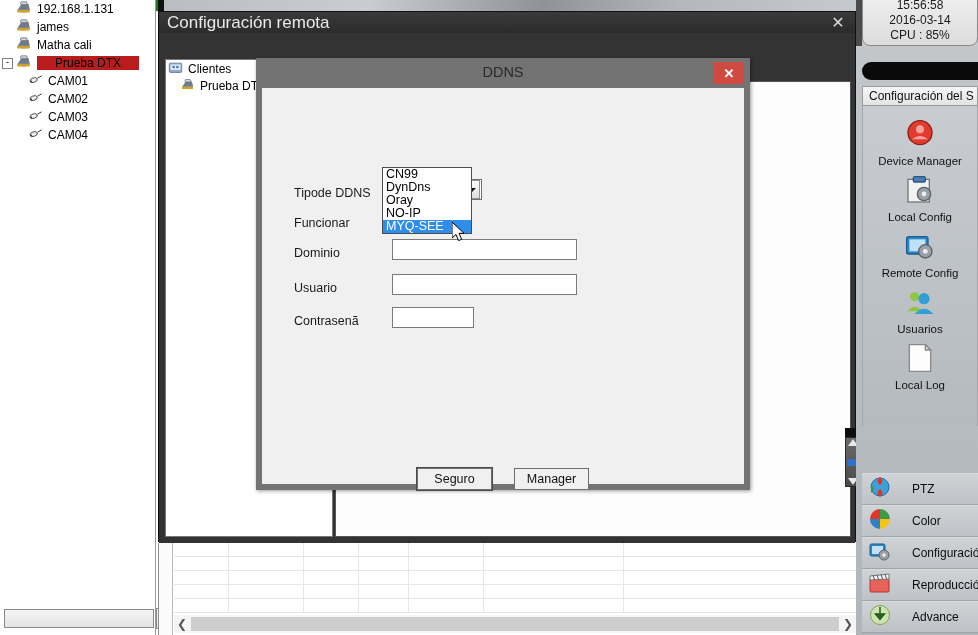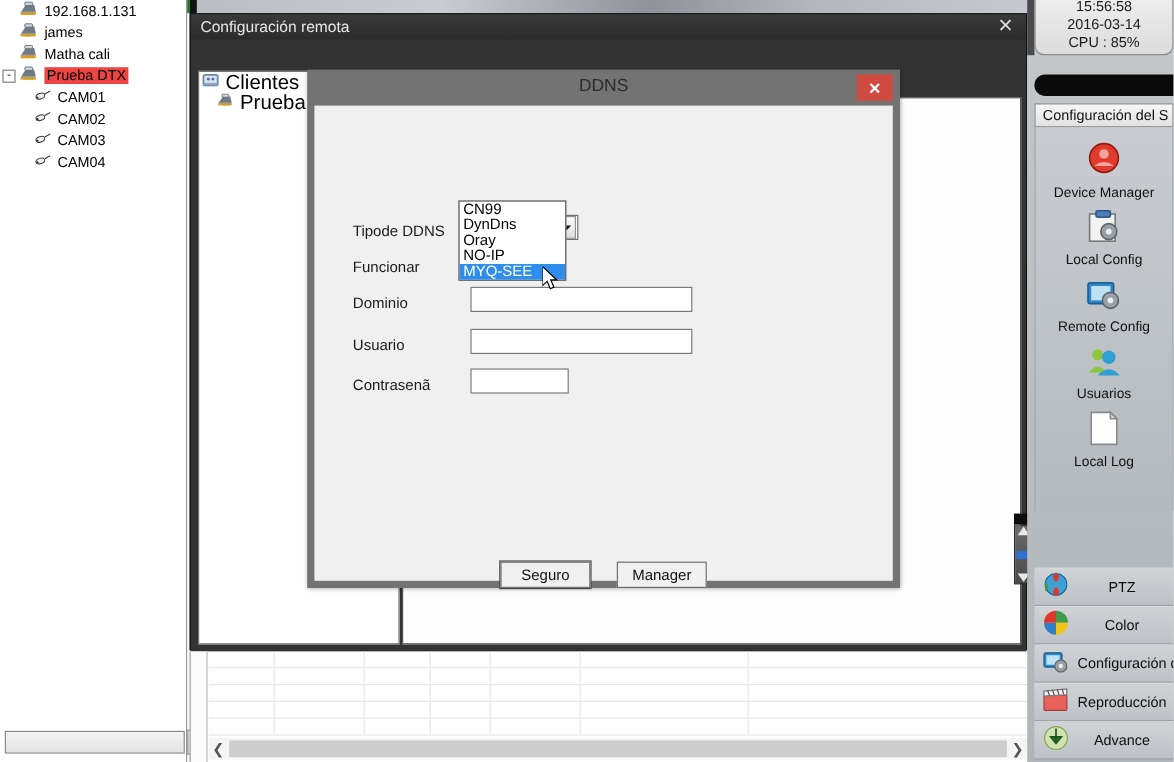--- a/index.html
+++ b/index.html
@@ -22,21 +22,21 @@
     font-size: 12px; color: #000; padding-left: 2px; white-space: nowrap;
   }
   .tree-row.child { padding-left: 28px; }
   .tree-expander {
     width: 11px; height: 11px; border: 1px solid #808080; background: #fff;
     font-size: 9px; line-height: 9px; text-align: center; color: #000;
     margin-right: 2px; flex: 0 0 auto; font-family: "Liberation Mono", monospace;
   }
   .tree-spacer { width: 13px; flex: 0 0 auto; }
   .ico { flex: 0 0 auto; margin-right: 5px; }
-  .tree-label.selected { background: #ef4444; padding: 0 2px; }
+  .tree-label.selected { background: #b91c1c; padding: 0 18px; }
 
   
   #tree-search {
     position: absolute; left: 0; bottom: 6px; width: 156px; height: 22px;
     display: flex; align-items: center; padding: 0 4px;
   }
   #tree-search-input {
     flex: 1 1 auto; height: 19px; border: 1px solid #8a8a8a;
     background: linear-gradient(#f4f4f4,#e4e4e4); font-size: 11px;
     padding: 0 3px; color: #333;
@@ -58,32 +58,32 @@
   
   #remote-win {
     position: absolute; left: 158px; top: 11px; width: 698px; height: 531px;
     background: #333333; border: 1px solid #111;
   }
   #remote-titlebar {
     height: 21px; background: linear-gradient(#3a3a3a,#2b2b2b);
     display: flex; align-items: center; justify-content: space-between;
     padding: 0 6px 0 8px;
   }
-  #remote-title { color: #e8e8e8; font-size: 13px; }
+  #remote-title { color: #e8e8e8; font-size: 17px; }
   #remote-close {
     width: 22px; height: 18px; color: #dcdcdc; font-size: 16px;
     display: flex; align-items: center; justify-content: center; line-height: 1;
   }
   #remote-body { position: relative; height: 510px; background: #333333; padding: 4px; }
 
   #clients-panel {
     position: absolute; left: 6px; top: 26px; width: 168px; height: 478px;
     background: #ffffff; border: 1px solid #777;
   }
-  #clients-panel .tree-row { font-size: 17px; height: 17px; }
+  #clients-panel .tree-row { font-size: 12px; height: 17px; }
   #clients-panel .tree-row.lvl2 { padding-left: 14px; }
 
   #content-panel {
     position: absolute; left: 176px; top: 26px; right: 4px; bottom: 6px;
     background: #333333;
   }
   #breadcrumb {
     height: 22px; background: #333333; color: #ffffff;
     font-size: 13px; font-weight: bold; display: flex; align-items: center;
     padding-left: 6px; letter-spacing: -0.1px;
@@ -224,21 +224,21 @@
     position: absolute; left: 6px; bottom: 2px; width: 116px;
   }
   .menu-item {
     height: 32px; display: flex; align-items: center;
     background: linear-gradient(#cfd3d6,#bec2c6);
     border-top: 1px solid #d9dcdf; border-bottom: 1px solid #9fa3a7;
     padding-left: 6px; gap: 6px; overflow: hidden;
   }
   .menu-item .lbl {
     font-size: 12px; color: #0d0d0d; white-space: nowrap;
-    flex: 1 1 auto; text-align: center; padding-right: 6px;
+    flex: 1 1 auto; padding-right: 6px; margin-left: 14px;
   }
 
   
   #vscroll {
     position: absolute; left: 845px; top: 437px; width: 16px; height: 50px;
     background: linear-gradient(#6a6a6a,#4a4a4a); border: 1px solid #2a2a2a;
     display: flex; flex-direction: column; align-items: center; justify-content: space-between;
     padding: 1px 0;
   }
   #vscroll .blue { width: 12px; height: 7px; background: #2f6fd0; }

